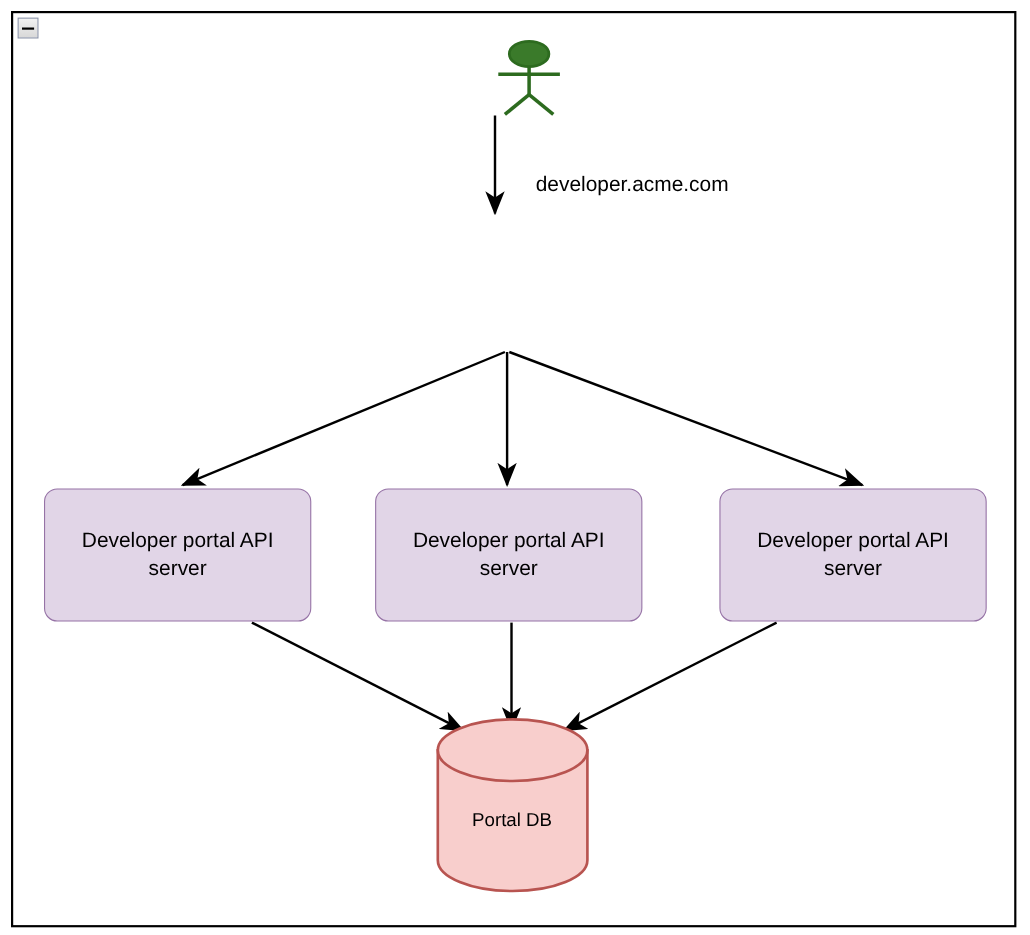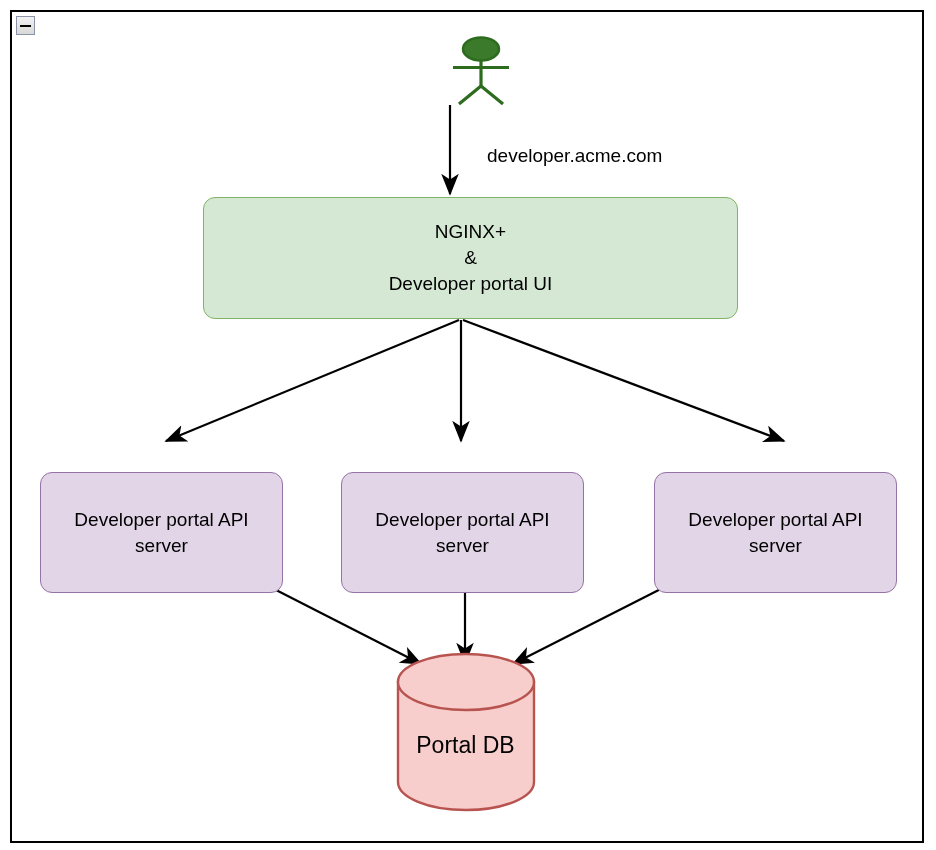--- a/index.html
+++ b/index.html
@@ -84,21 +84,20 @@
     height: 122px;
     background: #d5e8d4;
     border: 1px solid #82b366;
   }
   .api-node {
     width: 243px;
     height: 121px;
     top: 444px;
     background: #e1d5e7;
     border: 1px solid #9673a6;
-    margin-top: 28px;
   }
   #node-api-1 { left: 40px; }
   #node-api-2 { left: 341px; }
   #node-api-3 { left: 654px; }
 
   
   #node-database {
     position: absolute;
     left: 397px;
     top: 654px;
@@ -110,34 +109,34 @@
     position: absolute;
     left: 0;
     top: 0;
     width: 137px;
     height: 157px;
     display: flex;
     align-items: center;
     justify-content: center;
     padding-top: 26px;
     box-sizing: border-box;
-    font-size: 23px;
+    font-size: 17px;
     color: #000000;
   }
   
   .edge-label {
     position: absolute;
     font-size: 19px;
     color: #000000;
     white-space: nowrap;
     z-index: 25;
   }
   #label-domain {
     left: 487px;
-    top: 145px;
+    top: 158px;
   }
   #label-hostname {
     left: 623px;
     top: 338px;
   }
 </style>
 </head>
 <body>
 
 <div id="canvas">
@@ -172,25 +171,20 @@
     <line x1="229" y1="566" x2="421" y2="664" stroke="#000000" stroke-width="2.2" marker-end="url(#arrowhead)"></line>
     <line x1="465" y1="566" x2="465" y2="663" stroke="#000000" stroke-width="2.2" marker-end="url(#arrowhead)"></line>
     <line x1="706" y1="566" x2="513" y2="664" stroke="#000000" stroke-width="2.2" marker-end="url(#arrowhead)"></line>
 
     <g>
       <path d="M398,682 L398,782 A68,28 0 0 0 534,782 L534,682 Z" fill="#f8cecc" stroke="#b85450" stroke-width="2.4"></path>
       <ellipse cx="466" cy="682" rx="68" ry="28" fill="#f8cecc" stroke="#b85450" stroke-width="2.4"></ellipse>
     </g>
   </svg>
 
-  <div class="node-box" id="node-nginx">
-    <span class="node-label">NGINX+
-&amp;
-Developer portal UI</span>
-  </div>
 
   <div class="node-box api-node" id="node-api-1">
     <span class="node-label">Developer portal API server</span>
   </div>
   <div class="node-box api-node" id="node-api-2">
     <span class="node-label">Developer portal API server</span>
   </div>
   <div class="node-box api-node" id="node-api-3">
     <span class="node-label">Developer portal API server</span>
   </div>

